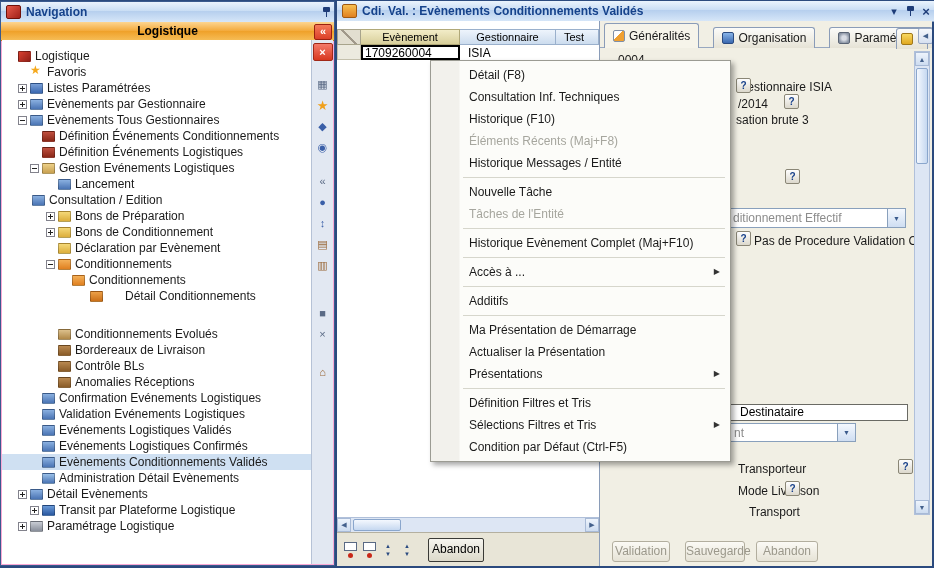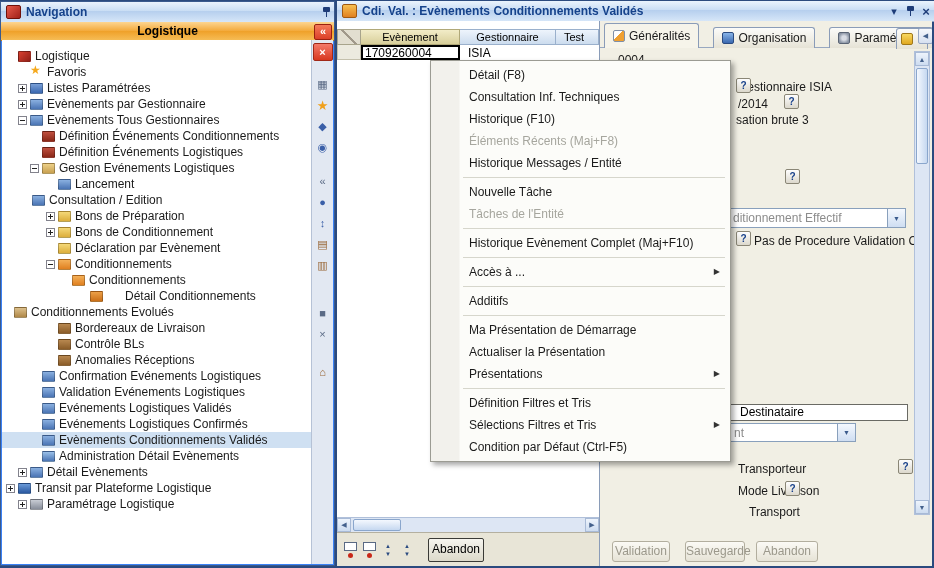--- a/index.html
+++ b/index.html
@@ -13,21 +13,21 @@
   .nav-app-icon{background:linear-gradient(135deg,#e85a4a,#a02018);border:1px solid #701008;}
   .main-app-icon{background:linear-gradient(#f8c050,#e08020);border:1px solid #a05810;}
   .tb-title{white-space:nowrap;overflow:hidden;flex:1;}
   .tb-ctrl{width:16px;height:15px;display:flex;align-items:center;justify-content:center;
     color:#1e3c78;font-size:11px;flex:none;}
   .tb-close{font-size:13px;font-weight:bold;}
   .pin{position:relative;width:11px;height:13px;}
   .pin::before{content:"";position:absolute;left:2px;top:1px;width:7px;height:5px;background:#1e3c78;border-radius:1px;}
   .pin::after{content:"";position:absolute;left:5px;top:6px;width:1px;height:5px;background:#1e3c78;}
   
-  .nav-panel{position:absolute;left:0;top:1px;width:335px;height:565px;background:#3b82f6;border:1px solid #3a5a8e;box-sizing:border-box;}
+  .nav-panel{position:absolute;left:0;top:1px;width:335px;height:565px;background:#f9a8d4;border:1px solid #3a5a8e;box-sizing:border-box;}
   .nav-titlebar{left:0;top:0;width:333px;}
   .nav-header{position:absolute;left:0;top:20px;width:333px;height:18px;
     background:linear-gradient(#fdd590,#f3a93a 50%,#efa028 50%,#f6bc55);
     border-bottom:1px solid #c87e18;color:#000;font-weight:bold;text-align:center;line-height:18px;}
   .collapse-btn{position:absolute;right:2px;top:2px;width:16px;height:14px;background:linear-gradient(#f47a5a,#dc4028);
     border:1px solid #992010;border-radius:2px;color:#fff;font-weight:bold;line-height:12px;text-align:center;font-size:11px;}
   .nav-body{position:absolute;left:1px;top:38px;right:1px;bottom:1px;background:#fff;overflow:hidden;}
   .tree{position:absolute;left:0;top:0;bottom:0;width:311px;padding-top:8px;overflow:hidden;background:#fff;}
   .tree-row{display:flex;align-items:center;height:16px;white-space:nowrap;color:#1a1a1a;}
   .tree-row.selected{background:#cfe0f2;}
@@ -249,21 +249,21 @@
             <span class="ticon ic-folder-orange"></span>
             <span class="tlabel">Conditionnements</span>
           </div>
 
           <div class="tree-row" style="padding-left: 58px; gap: 18px;">
             <span class="expander"></span>
             <span class="ticon ic-book-orange"></span>
             <span class="tlabel">Détail Conditionnements</span>
           </div>
 
-          <div class="tree-row" style="">
+          <div class="tree-row" style="padding-left: 44px; margin-top: 22px;">
             <span class="expander"></span>
             <span class="ticon ic-book-tan"></span>
             <span class="tlabel">Conditionnements Evolués</span>
           </div>
 
           <div class="tree-row" style="padding-left: 44px;">
             <span class="expander"></span>
             <span class="ticon ic-book-brown"></span>
             <span class="tlabel">Bordereaux de Livraison</span>
           </div>
@@ -315,21 +315,21 @@
             <span class="ticon ic-chart"></span>
             <span class="tlabel">Administration Détail Evènements</span>
           </div>
 
           <div class="tree-row" style="padding-left: 16px;">
             <span class="expander plus"></span>
             <span class="ticon ic-gear"></span>
             <span class="tlabel">Détail Evènements</span>
           </div>
 
-          <div class="tree-row" style="padding-left: 4px;">
+          <div class="tree-row" style="padding-left: 20px; margin-left: 8px;">
             <span class="expander plus"></span>
             <span class="ticon ic-globe"></span>
             <span class="tlabel">Transit par Plateforme Logistique</span>
           </div>
 
           <div class="tree-row" style="padding-left: 16px;">
             <span class="expander plus"></span>
             <span class="ticon ic-wrench"></span>
             <span class="tlabel">Paramétrage Logistique</span>
           </div>

